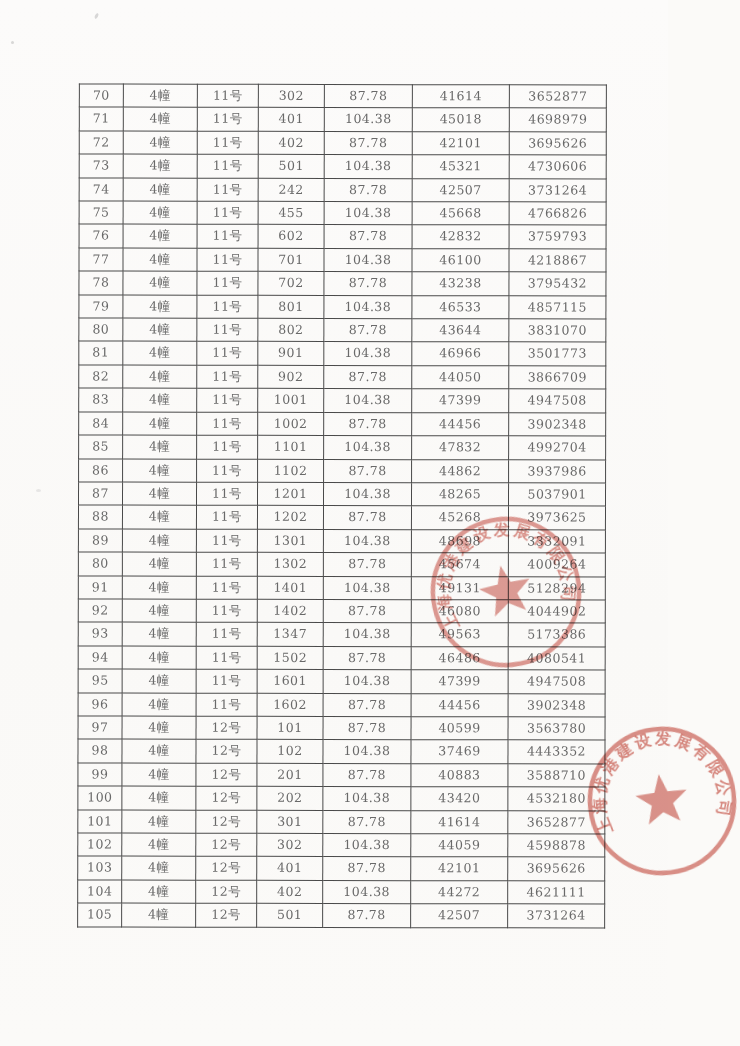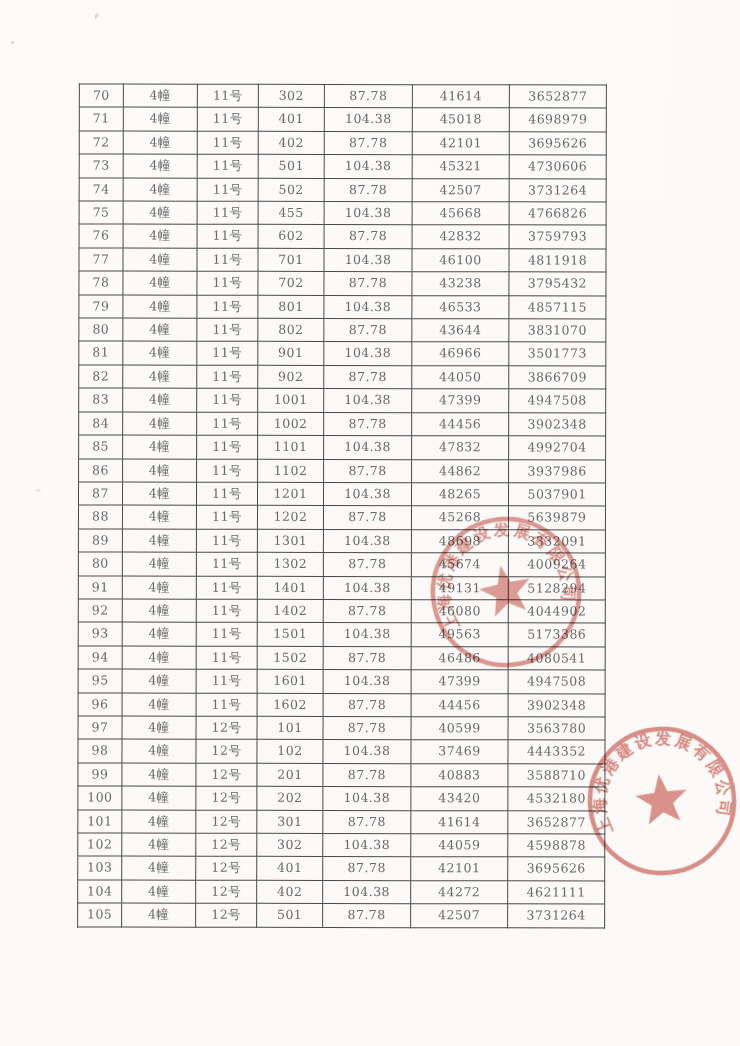--- a/index.html
+++ b/index.html
@@ -135,21 +135,21 @@
           <td>11号</td>
           <td>501</td>
           <td>104.38</td>
           <td>45321</td>
           <td>4730606</td>
         </tr>
         <tr>
           <td>74</td>
           <td>4幢</td>
           <td>11号</td>
-          <td>502</td>
+          <td>242</td>
           <td>87.78</td>
           <td>42507</td>
           <td>3731264</td>
         </tr>
         <tr>
           <td>75</td>
           <td>4幢</td>
           <td>11号</td>
           <td>455</td>
           <td>104.38</td>
@@ -165,21 +165,21 @@
           <td>42832</td>
           <td>3759793</td>
         </tr>
         <tr>
           <td>77</td>
           <td>4幢</td>
           <td>11号</td>
           <td>701</td>
           <td>104.38</td>
           <td>46100</td>
-          <td>4811918</td>
+          <td>4218867</td>
         </tr>
         <tr>
           <td>78</td>
           <td>4幢</td>
           <td>11号</td>
           <td>702</td>
           <td>87.78</td>
           <td>43238</td>
           <td>3795432</td>
         </tr>
@@ -264,21 +264,21 @@
           <td>48265</td>
           <td>5037901</td>
         </tr>
         <tr>
           <td>88</td>
           <td>4幢</td>
           <td>11号</td>
           <td>1202</td>
           <td>87.78</td>
           <td>45268</td>
-          <td>5639879</td>
+          <td>3973625</td>
         </tr>
         <tr>
           <td>89</td>
           <td>4幢</td>
           <td>11号</td>
           <td>1301</td>
           <td>104.38</td>
           <td>48698</td>
           <td>3332091</td>
         </tr>
@@ -306,21 +306,21 @@
           <td>11号</td>
           <td>1402</td>
           <td>87.78</td>
           <td>46080</td>
           <td>4044902</td>
         </tr>
         <tr>
           <td>93</td>
           <td>4幢</td>
           <td>11号</td>
-          <td>1501</td>
+          <td>1347</td>
           <td>104.38</td>
           <td>49563</td>
           <td>5173386</td>
         </tr>
         <tr>
           <td>94</td>
           <td>4幢</td>
           <td>11号</td>
           <td>1502</td>
           <td>87.78</td>

